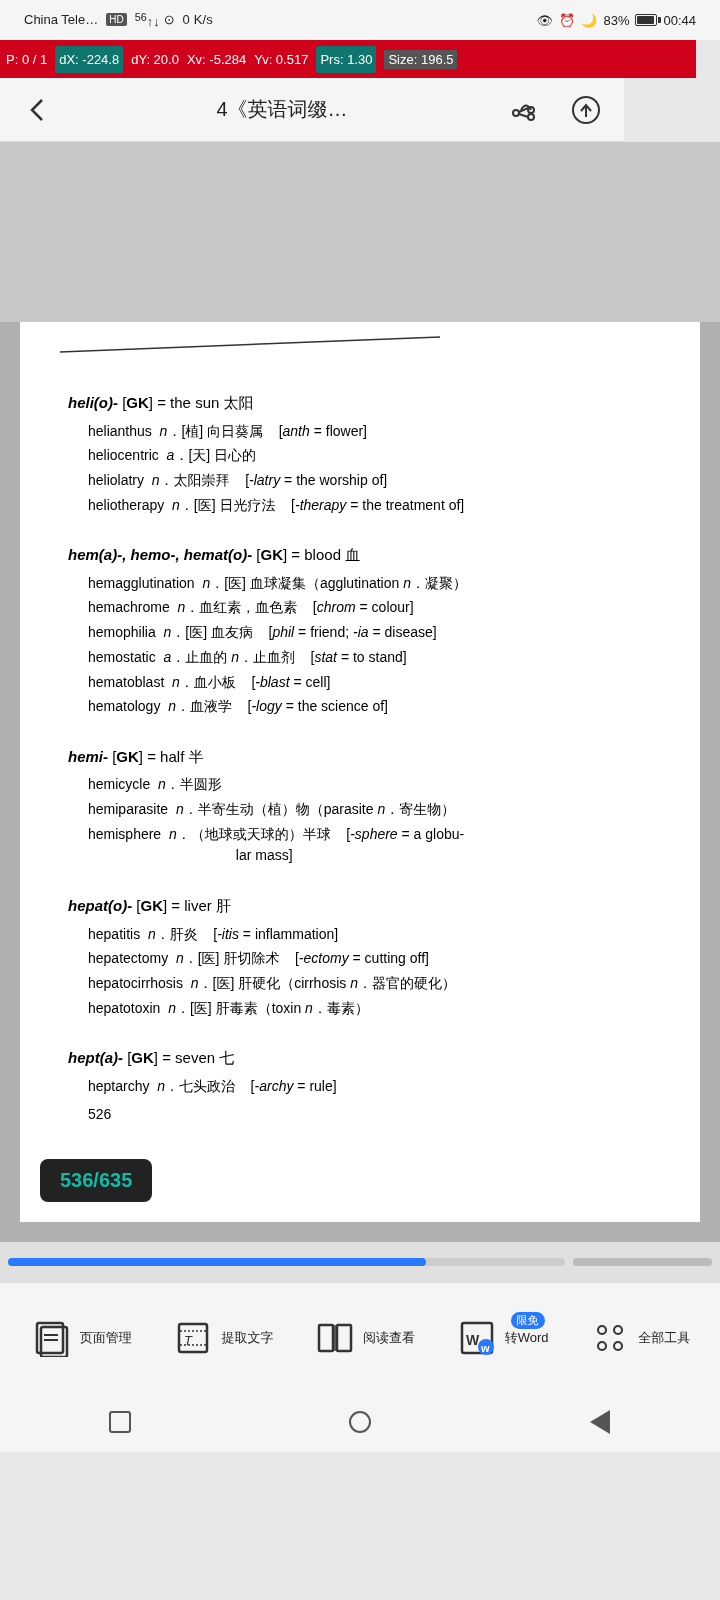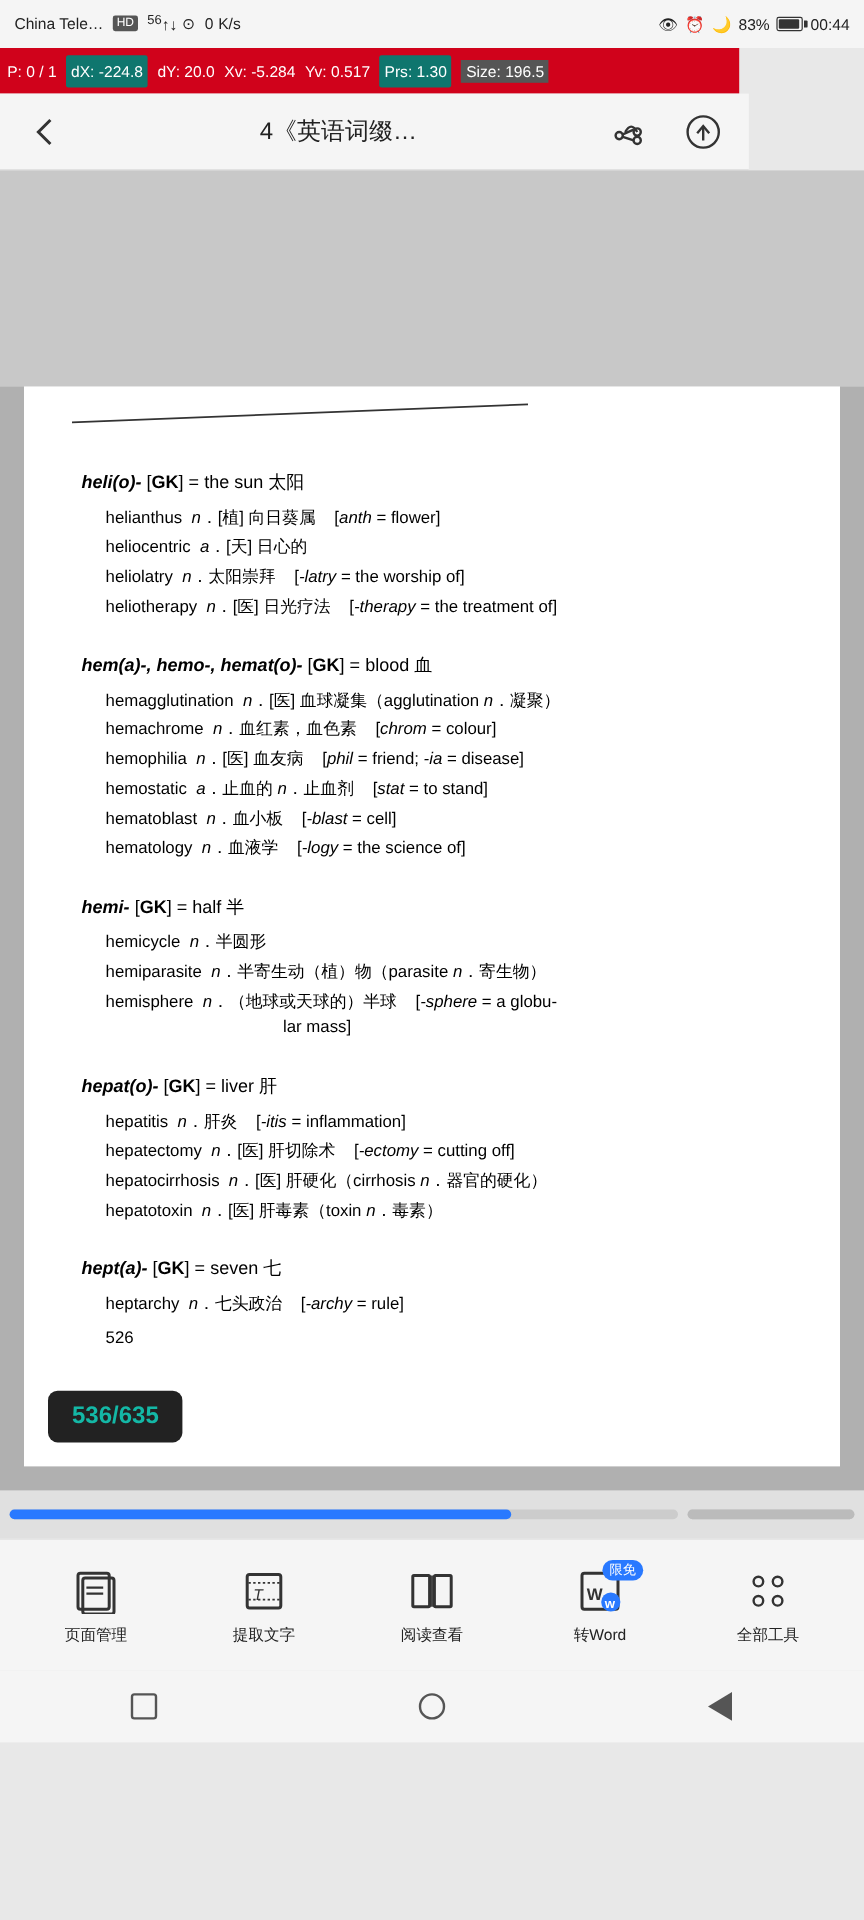--- a/index.html
+++ b/index.html
@@ -14,21 +14,21 @@
     }
 
     
     .status-bar {
       width: 720px;
       height: 40px;
       background: #f5f5f5;
       display: flex;
       align-items: center;
       justify-content: space-between;
-      padding: 0 12px;
+      padding: 0 24px;
       font-size: 13px;
       color: #222;
     }
     .status-left { display: flex; align-items: center; gap: 4px; }
     .status-right { display: flex; align-items: center; gap: 6px; }
     .battery-icon {
       display: inline-block;
       width: 22px; height: 12px;
       border: 1.5px solid #333;
       border-radius: 2px;
@@ -46,21 +46,21 @@
       position: absolute;
       left: 1px; top: 1px;
       height: 8px;
       width: 83%;
       background: #333;
       border-radius: 1px;
     }
 
     
     .coord-bar {
-      width: 616px;
+      width: 696px;
       height: 38px;
       background: #d0021b;
       display: flex;
       align-items: center;
       padding: 0 6px;
       font-size: 13px;
       color: #fff;
       gap: 0;
     }
     .coord-item {
@@ -188,21 +188,21 @@
       height: 110px;
       background: #f5f5f5;
       border-top: 1px solid #ddd;
       display: flex;
       align-items: center;
       justify-content: space-around;
       padding: 0 10px;
     }
     .tool-item {
       display: flex;
-      flex-direction: column;
+      flex-direction: row;
       align-items: center;
       gap: 6px;
       cursor: pointer;
       position: relative;
       min-width: 80px;
     }
     .tool-icon {
       width: 44px; height: 44px;
       display: flex; align-items: center; justify-content: center;
       font-size: 28px;

